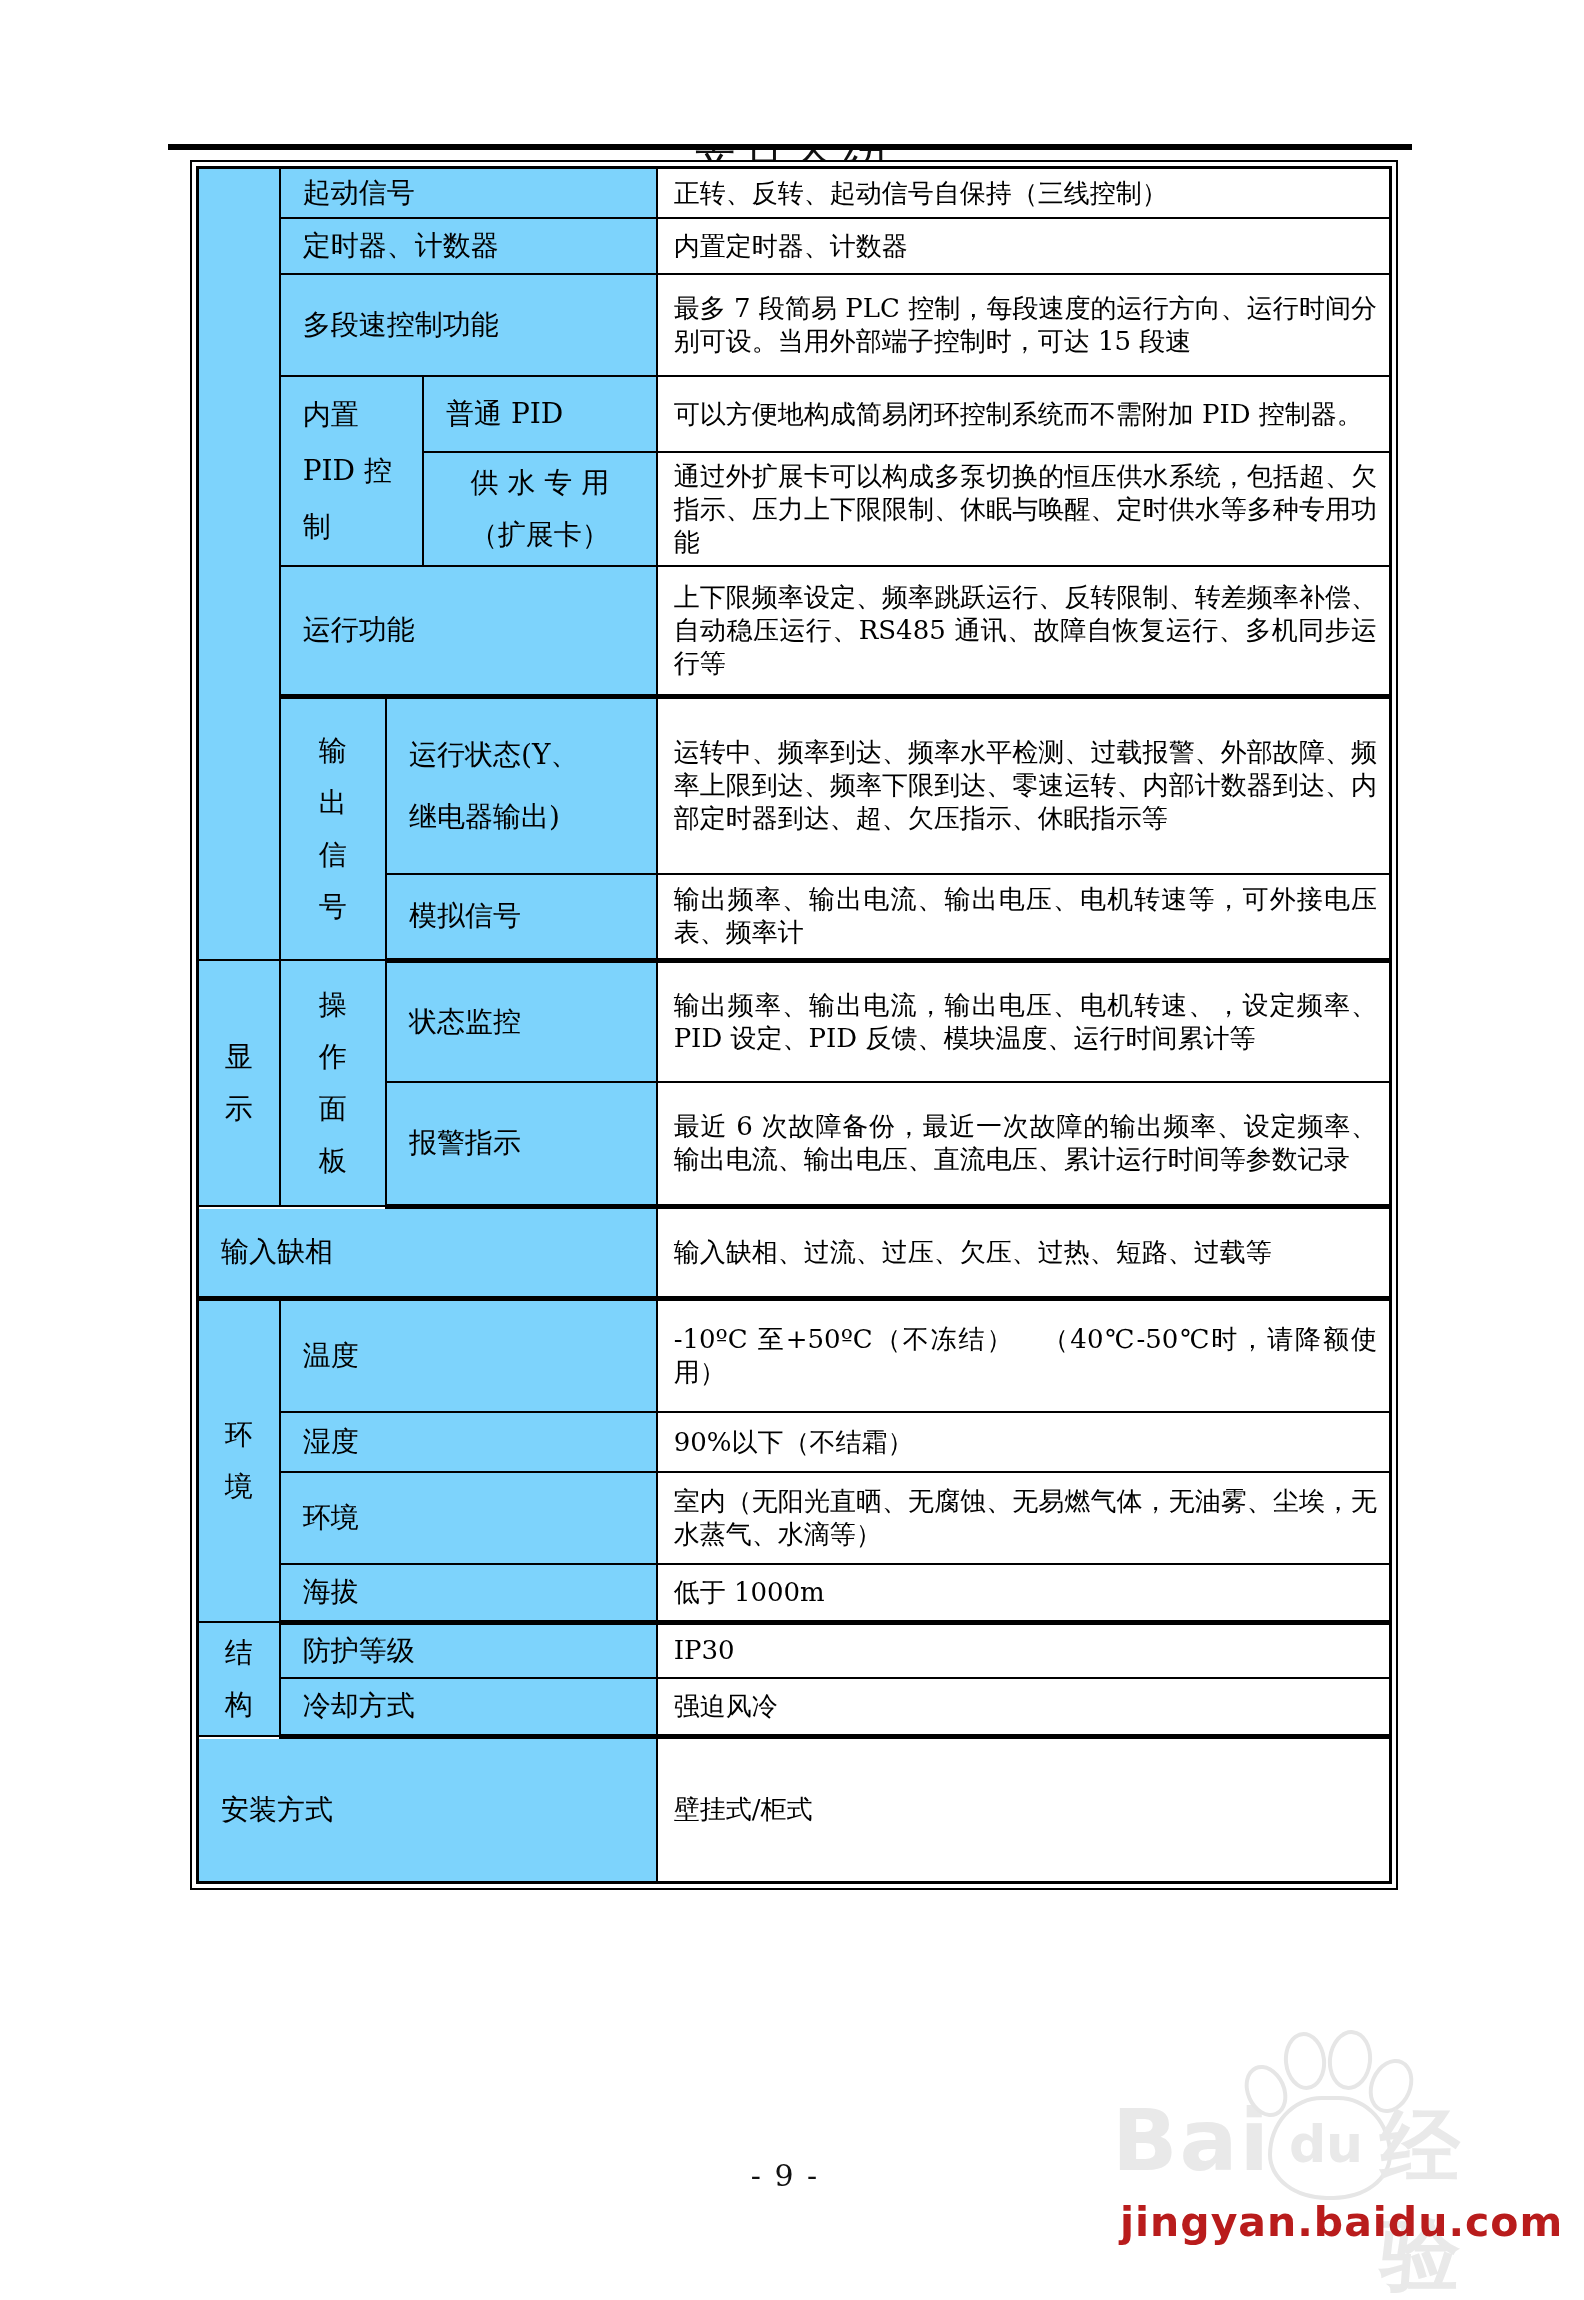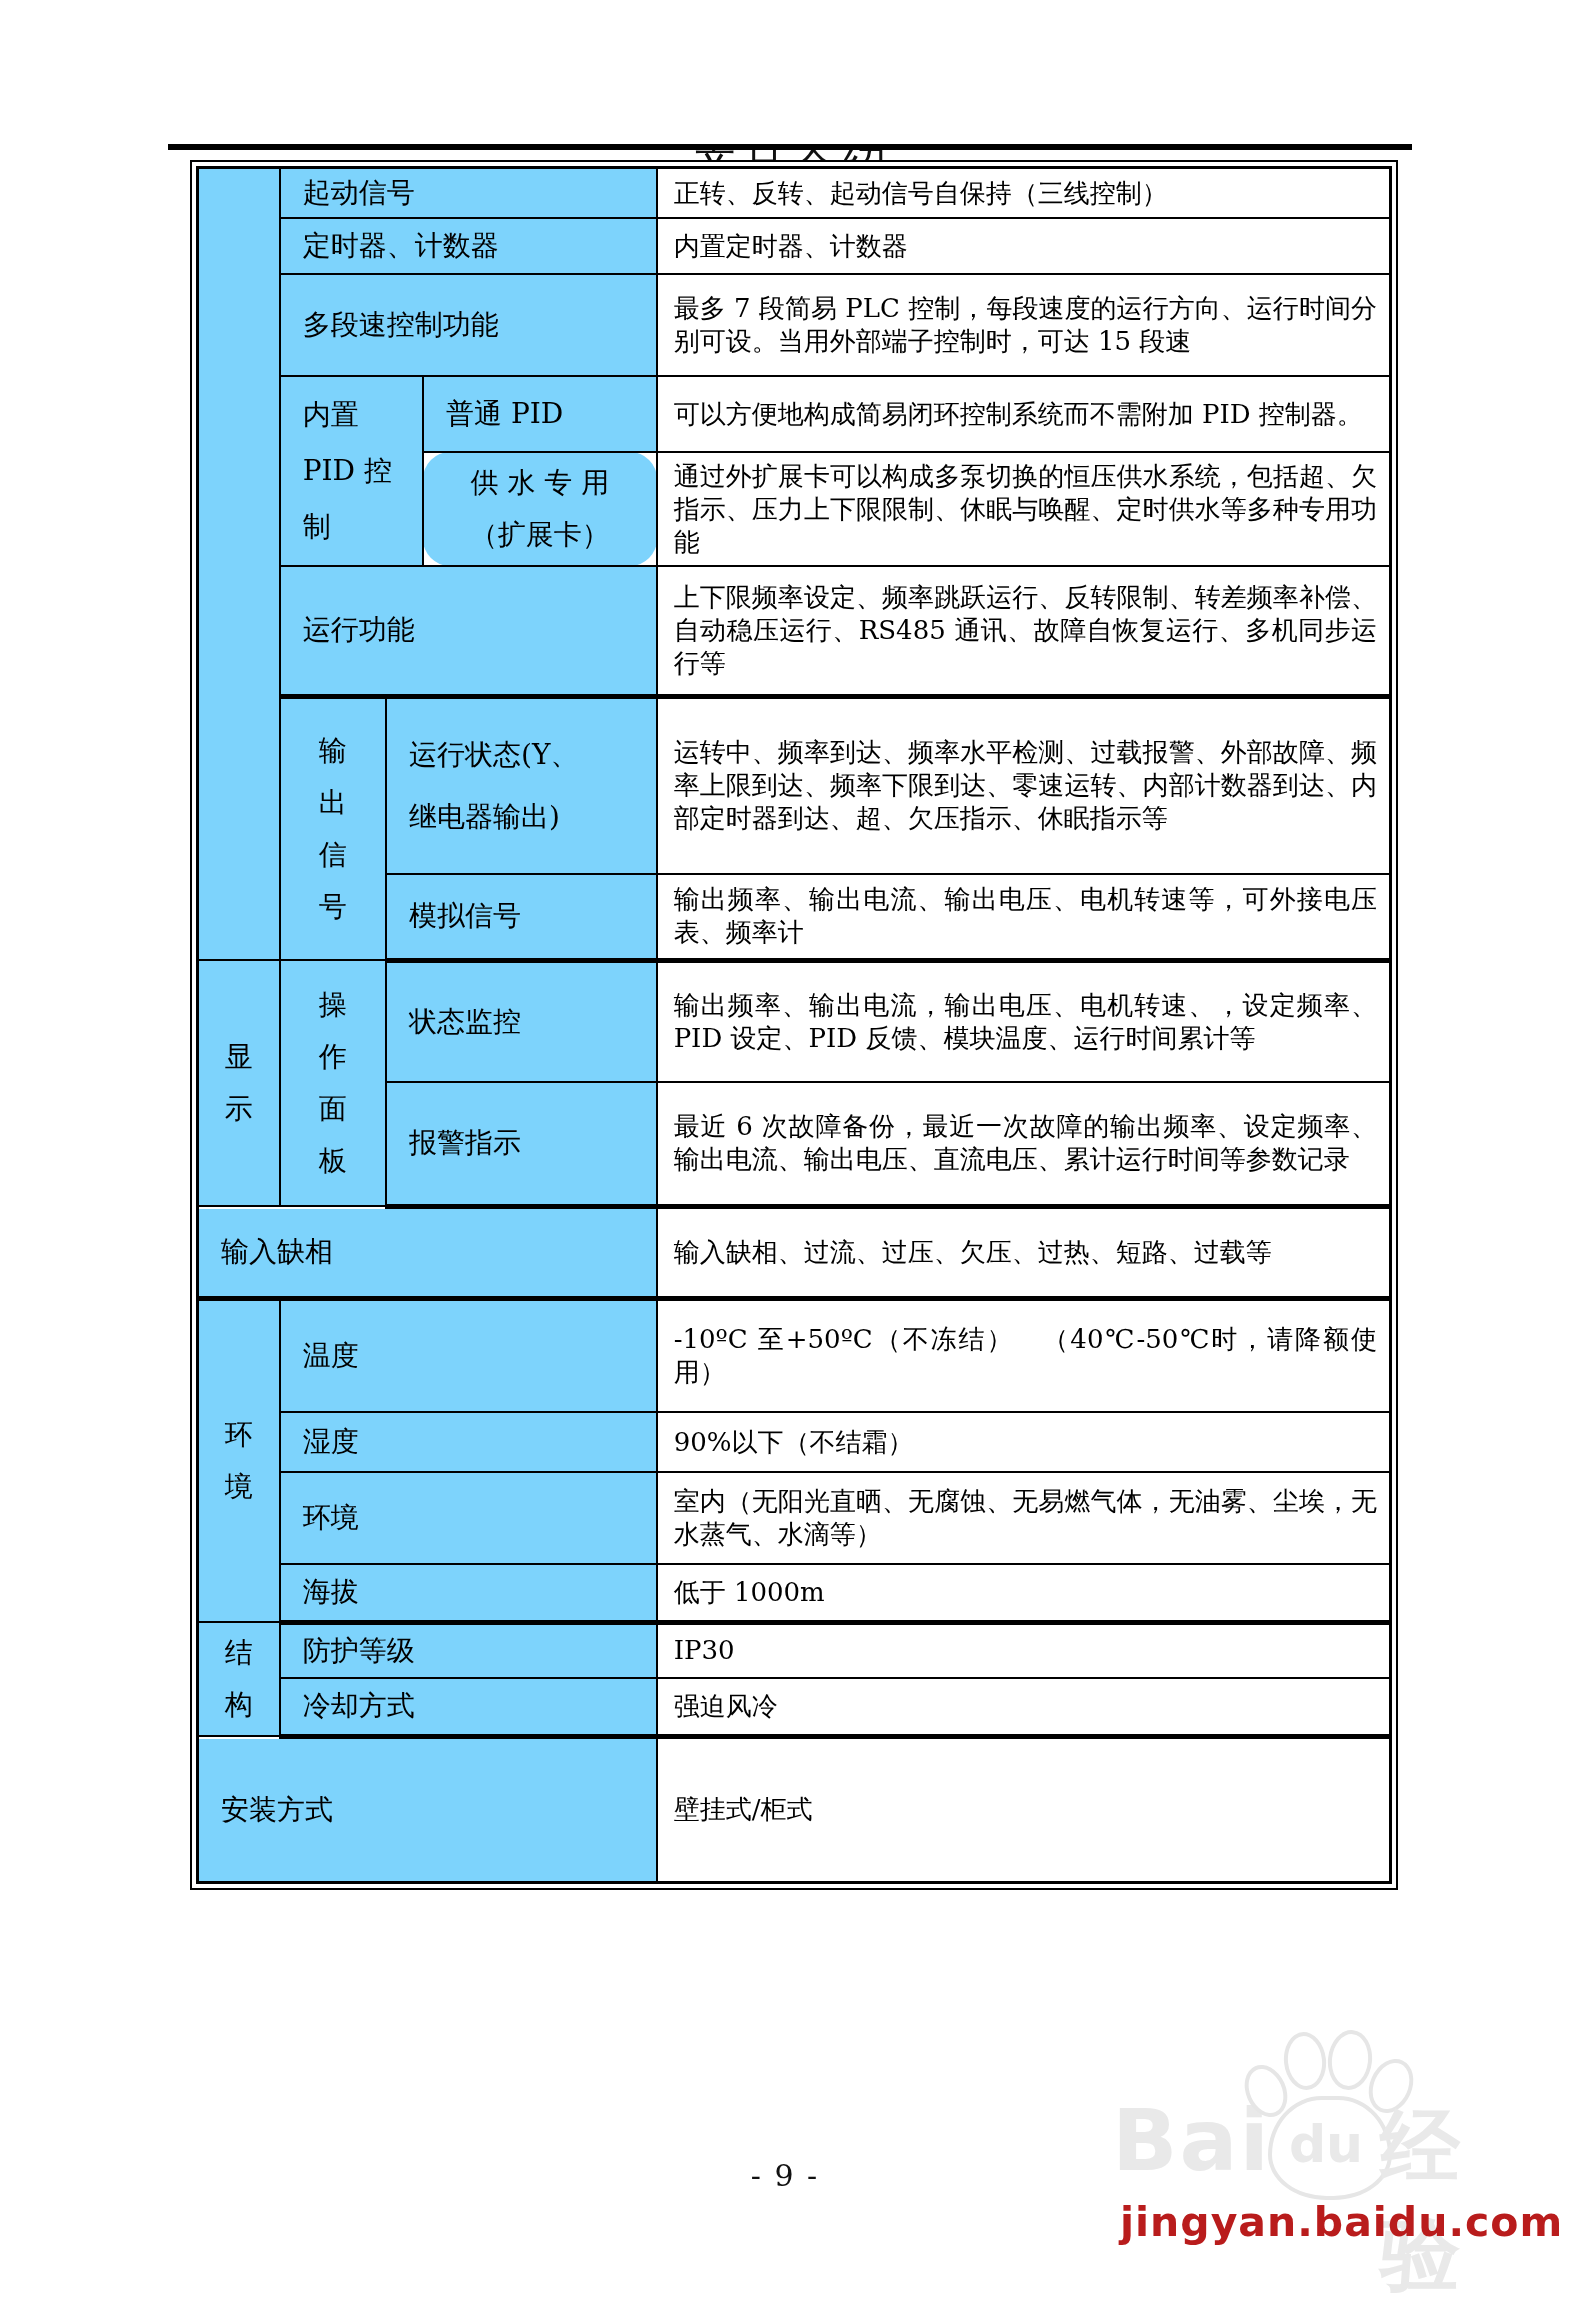--- a/index.html
+++ b/index.html
@@ -33,21 +33,21 @@
   }
   td.val{
     background:#fff;font-size:26px;line-height:33px;
     padding:5px 12px 5px 16px;text-align:justify;
   }
   .pre{white-space:pre-line;}
   td.vert{
     text-align:center;padding:4px 2px;line-height:52px;white-space:pre-line;
   }
   td.pid-lbl{line-height:56px;}
-  td.ctr{text-align:center;padding-left:4px;padding-right:4px;line-height:52px;border-radius:27px;}
+  td.ctr{text-align:center;padding-left:4px;padding-right:4px;line-height:52px;}
   td.runstate{line-height:62px;}
   tr.thick td{border-bottom:5px solid #000;}
   td.thickb{border-bottom:5px solid #000;}
   .page-number{
     position:absolute;top:2158px;left:0;width:1570px;text-align:center;
     font-size:30px;color:#111;letter-spacing:2px;
   }
   
   .watermark{
     position:absolute;left:1112px;top:2030px;width:440px;height:220px;

